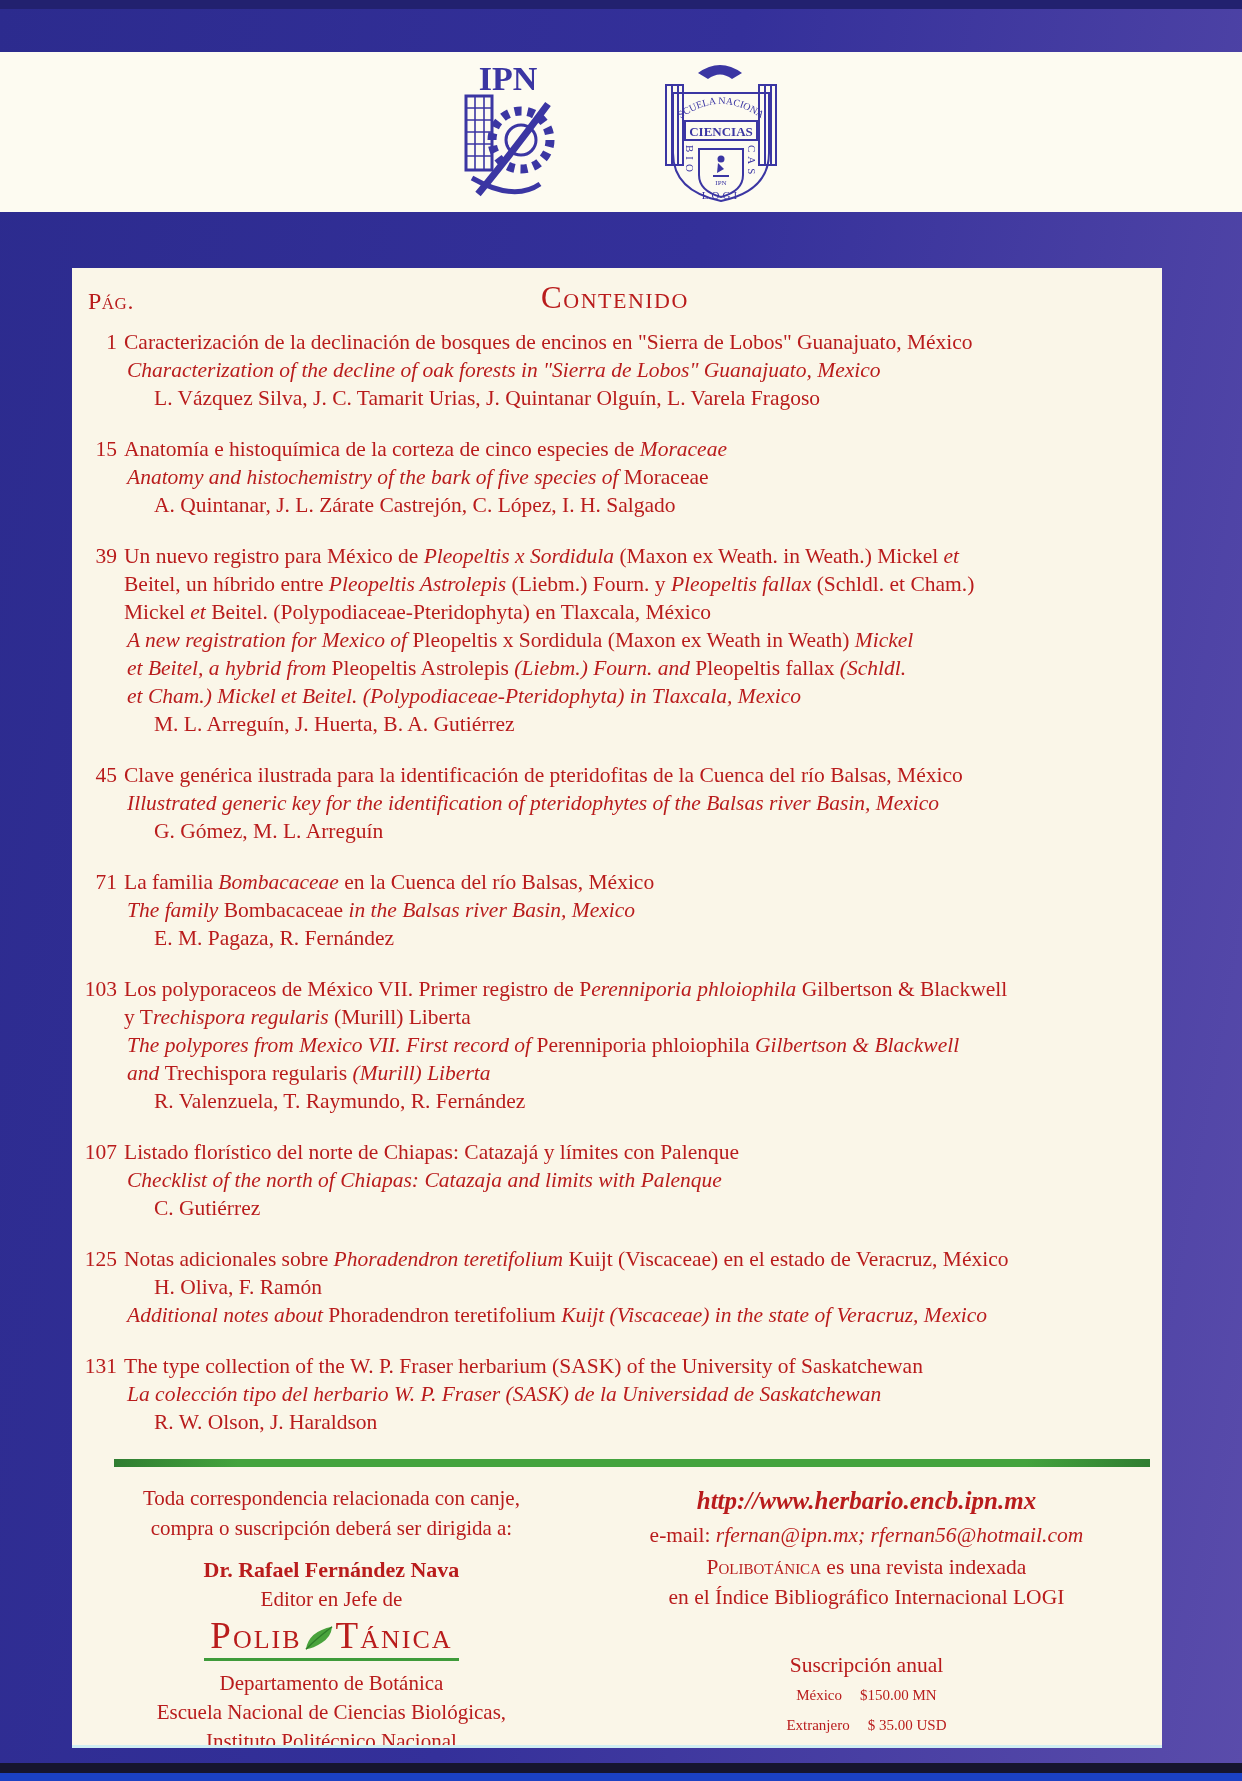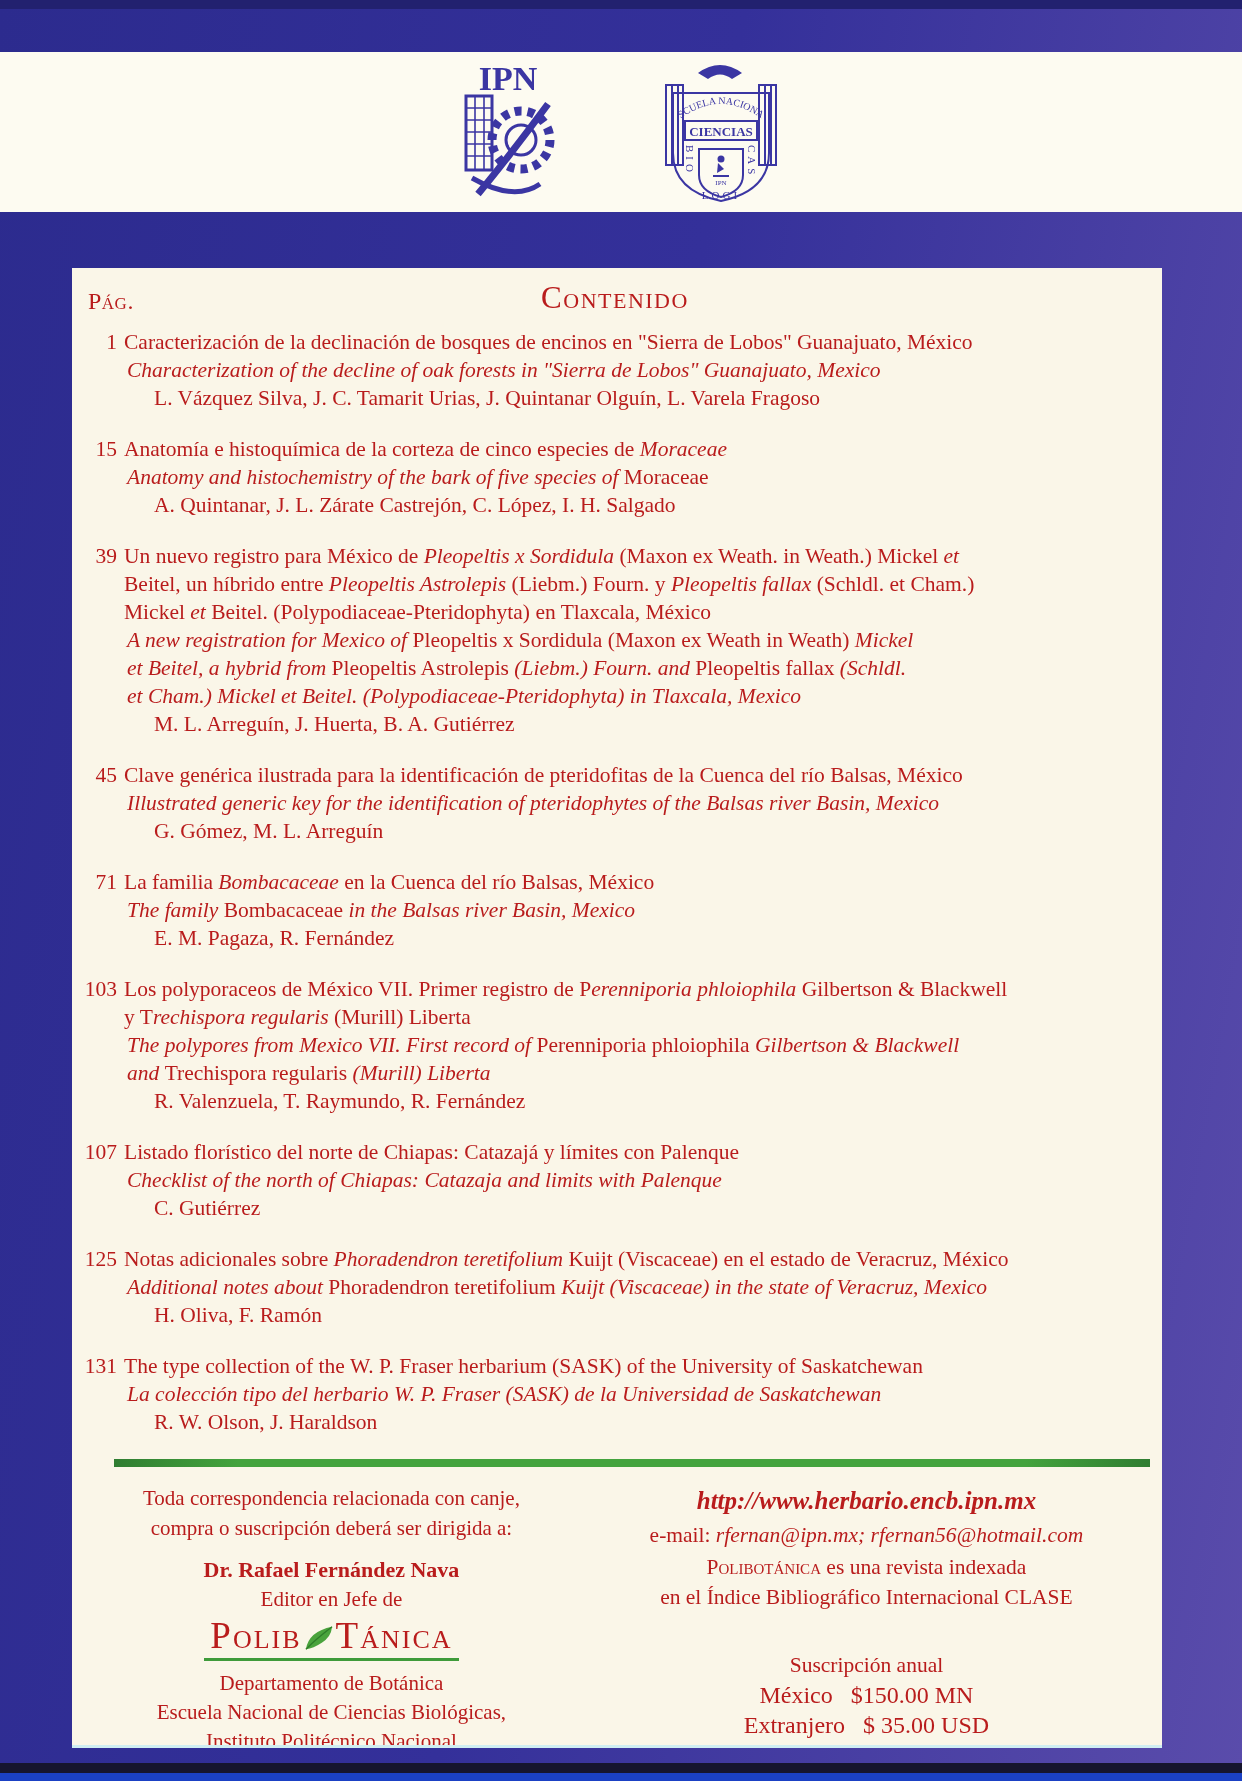--- a/index.html
+++ b/index.html
@@ -49,21 +49,21 @@
   .brand .leaf{vertical-align:-4px;margin:0 1px;}
   .addr-block{margin-top:8px;}
   .addr-block div{font-size:21px;line-height:29px;}
 
   .url{font-style:italic;font-weight:600;font-size:25px;line-height:36px;}
   .email{font-size:21.5px;line-height:33px;}
   .email .ital{font-style:italic;}
   .indexed{font-size:21.5px;line-height:30px;}
   .sc{font-variant:small-caps;}
   .sub-title{margin-top:38px;font-size:21.5px;line-height:30px;}
-  .sub-row{font-size:24px;line-height:30px;display:flex;justify-content:center;gap:18px;}
+  .sub-row{font-size:15px;line-height:30px;display:flex;justify-content:center;gap:18px;}
   svg text{font-family:"Liberation Serif","DejaVu Serif",serif;}
 </style>
 </head>
 <body>
 
 <div>
   <div class="top-strip"></div>
 
   <div class="logo-band">
 
@@ -173,22 +173,22 @@
           <div class="ebody">
             <div class="line es"><span>Listado florístico del norte de Chiapas: Catazajá y límites con Palenque</span></div>
             <div class="line en"><i>Checklist of the north of Chiapas: Catazaja and limits with Palenque</i></div>
             <div class="line au">C. Gutiérrez</div>
           </div>
         </div>
         <div class="entry">
           <div class="num">125</div>
           <div class="ebody">
             <div class="line es"><span>Notas adicionales sobre </span><i>Phoradendron teretifolium</i><span> Kuijt (Viscaceae) en el estado de Veracruz, México</span></div>
+            <div class="line au">H. Oliva, F. Ramón</div>
             <div class="line en"><i>Additional notes about </i><span>Phoradendron teretifolium </span><i>Kuijt (Viscaceae) in the state of Veracruz, Mexico</i></div>
-            <div class="line au">H. Oliva, F. Ramón</div>
           </div>
         </div>
         <div class="entry">
           <div class="num">131</div>
           <div class="ebody">
             <div class="line es"><span>The type collection of the W. P. Fraser herbarium (SASK) of the University of Saskatchewan</span></div>
             <div class="line en"><i>La colección tipo del herbario W. P. Fraser (SASK) de la Universidad de Saskatchewan</i></div>
             <div class="line au">R. W. Olson, J. Haraldson</div>
           </div>
         </div>
@@ -218,21 +218,21 @@
       </div>
 
       <div class="f-right">
         <div class="url">http://www.herbario.encb.ipn.mx</div>
         <div class="email">
           <span>e-mail: </span><span class="ital">rfernan@ipn.mx; rfernan56@hotmail.com</span>
         </div>
         <div class="indexed">
           <span class="sc">Polibotánica</span><span> es una revista indexada</span>
         </div>
-        <div class="indexed">en el Índice Bibliográfico Internacional CLASE</div>
+        <div class="indexed">en el Índice Bibliográfico Internacional LOGI</div>
         <div class="sub-title">Suscripción anual</div>
         <div class="sub-row">
           <span>México</span>
           <span>$150.00 MN</span>
         </div>
         <div class="sub-row">
           <span>Extranjero</span>
           <span>$ 35.00 USD</span>
         </div>
       </div>

